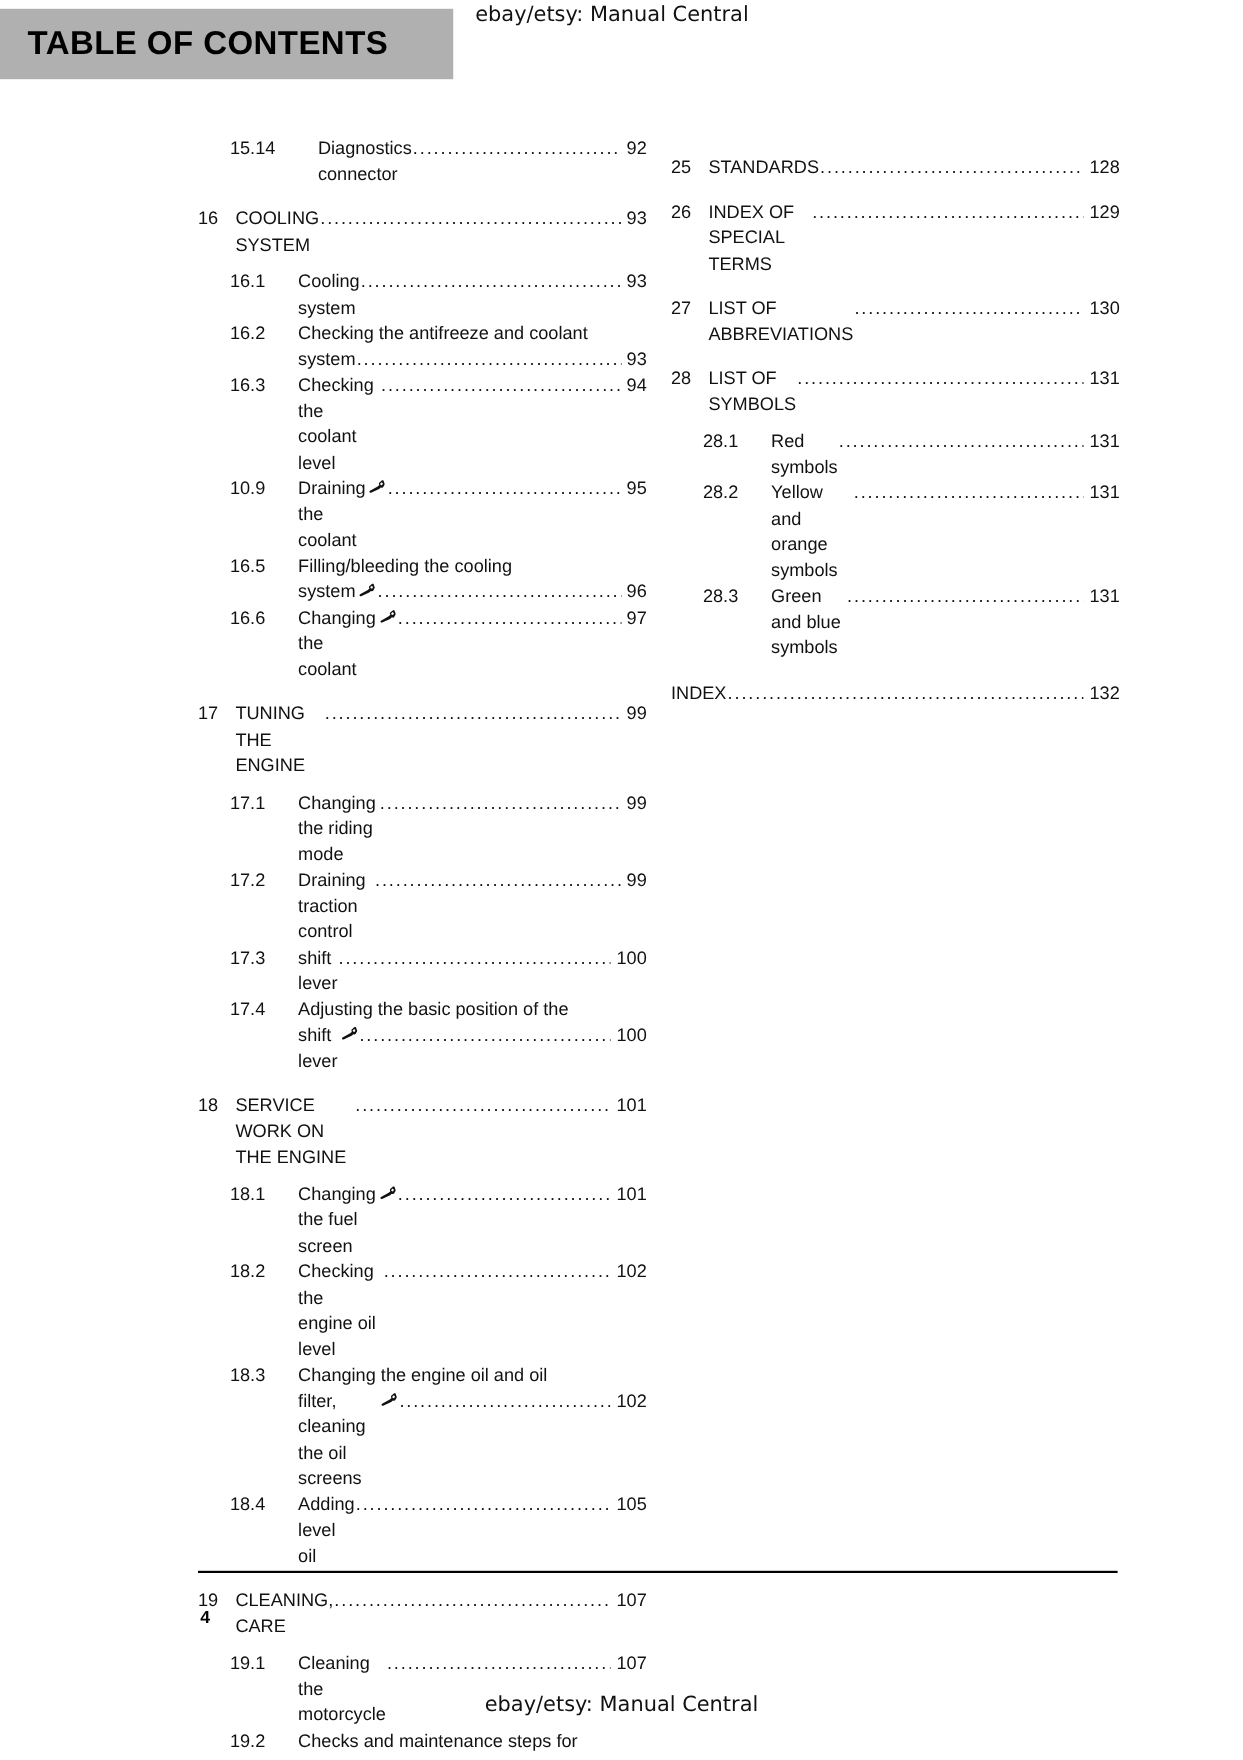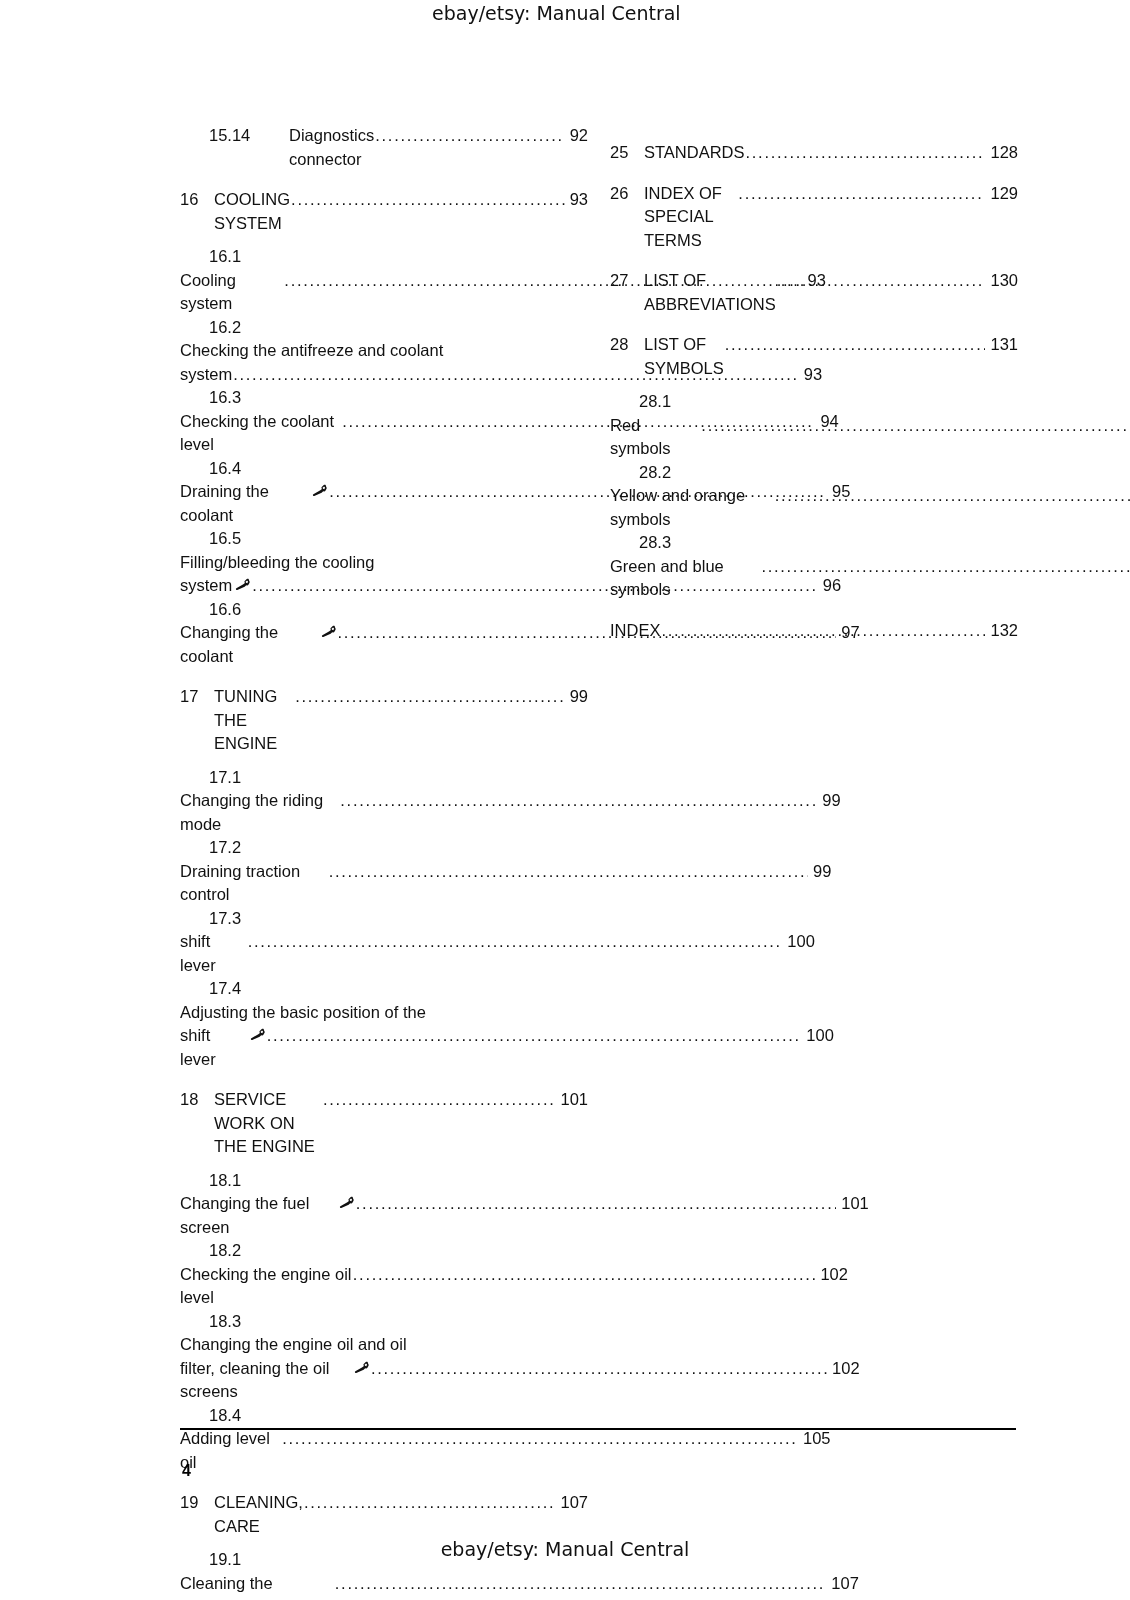--- a/index.html
+++ b/index.html
@@ -73,21 +73,21 @@
 
   
   .entry {
     display: flex;
     align-items: flex-start;
     font-size: 16.5px;
     line-height: 23.5px;
     color: #111111;
   }
   .entry.chapter { margin-top: 17px; margin-bottom: 10px; }
-  .entry.section { margin-top: 0px; flex-direction: column; }
+  .entry.section { margin-top: 0px; }
   .entry.index   { margin-top: 17px; }
 
   .num {
     flex: 0 0 auto;
     text-align: left;
   }
   .entry.chapter > .num { width: 34px; }
   .entry.section > .num { width: 62px; margin-left: 29px; }
   .entry.subsection > .num { width: 62px; margin-left: 29px; }
   .entry.index > .num { width: 0; }
@@ -146,20 +146,23 @@
     font-size: 16px;
     font-weight: bold;
     color: #000000;
   }
 </style>
 </head>
 <body>
 
 <div class="page">
 
+  <div class="header-bar">
+    <div class="header-title">TABLE OF CONTENTS</div>
+  </div>
 
   <div class="watermark-top">ebay/etsy: Manual Central</div>
 
   <div class="columns">
     <div class="col col-left" id="col-left">
         <div class="entry subsection">
           <div class="num">15.14</div>
           <div class="body">
             <div class="line">
               <span class="txt">Diagnostics connector</span>
@@ -203,21 +206,21 @@
           <div class="num">16.3</div>
           <div class="body">
             <div class="line">
               <span class="txt">Checking the coolant level</span>
               <span class="dots">..........................................................................................</span>
               <span class="num-pg">94</span>
             </div>
           </div>
         </div>
         <div class="entry section">
-          <div class="num">16.4</div>
+          <div class="num">10.9</div>
           <div class="body">
             <div class="line">
               <span class="txt">Draining the coolant</span>
               <span class="wrench"><svg viewBox="0 0 16 14" width="15" height="13" aria-hidden="true">
                   <path fill="#111111" d="M14.6 1.0 C14.0 0.6 13.2 0.7 12.6 1.2 L10.4 3.1 C10.0 3.5 9.9 4.1 10.2 4.6 L10.6 5.3 L8.9 6.8 L1.4 11.0 C0.9 11.3 0.7 11.9 1.0 12.4 C1.3 12.9 1.9 13.1 2.4 12.9 L10.3 9.3 L12.0 7.8 L12.8 8.0 C13.3 8.2 13.9 8.0 14.2 7.6 L15.6 5.0 C15.9 4.4 15.8 3.6 15.3 3.1 L14.6 1.0 Z M12.9 2.6 L14.0 3.8 L13.2 5.6 L11.8 5.2 L11.3 4.1 L12.9 2.6 Z"></path>
                 </svg></span>
               <span class="dots">..........................................................................................</span>
               <span class="num-pg">95</span>
             </div>
           </div>

